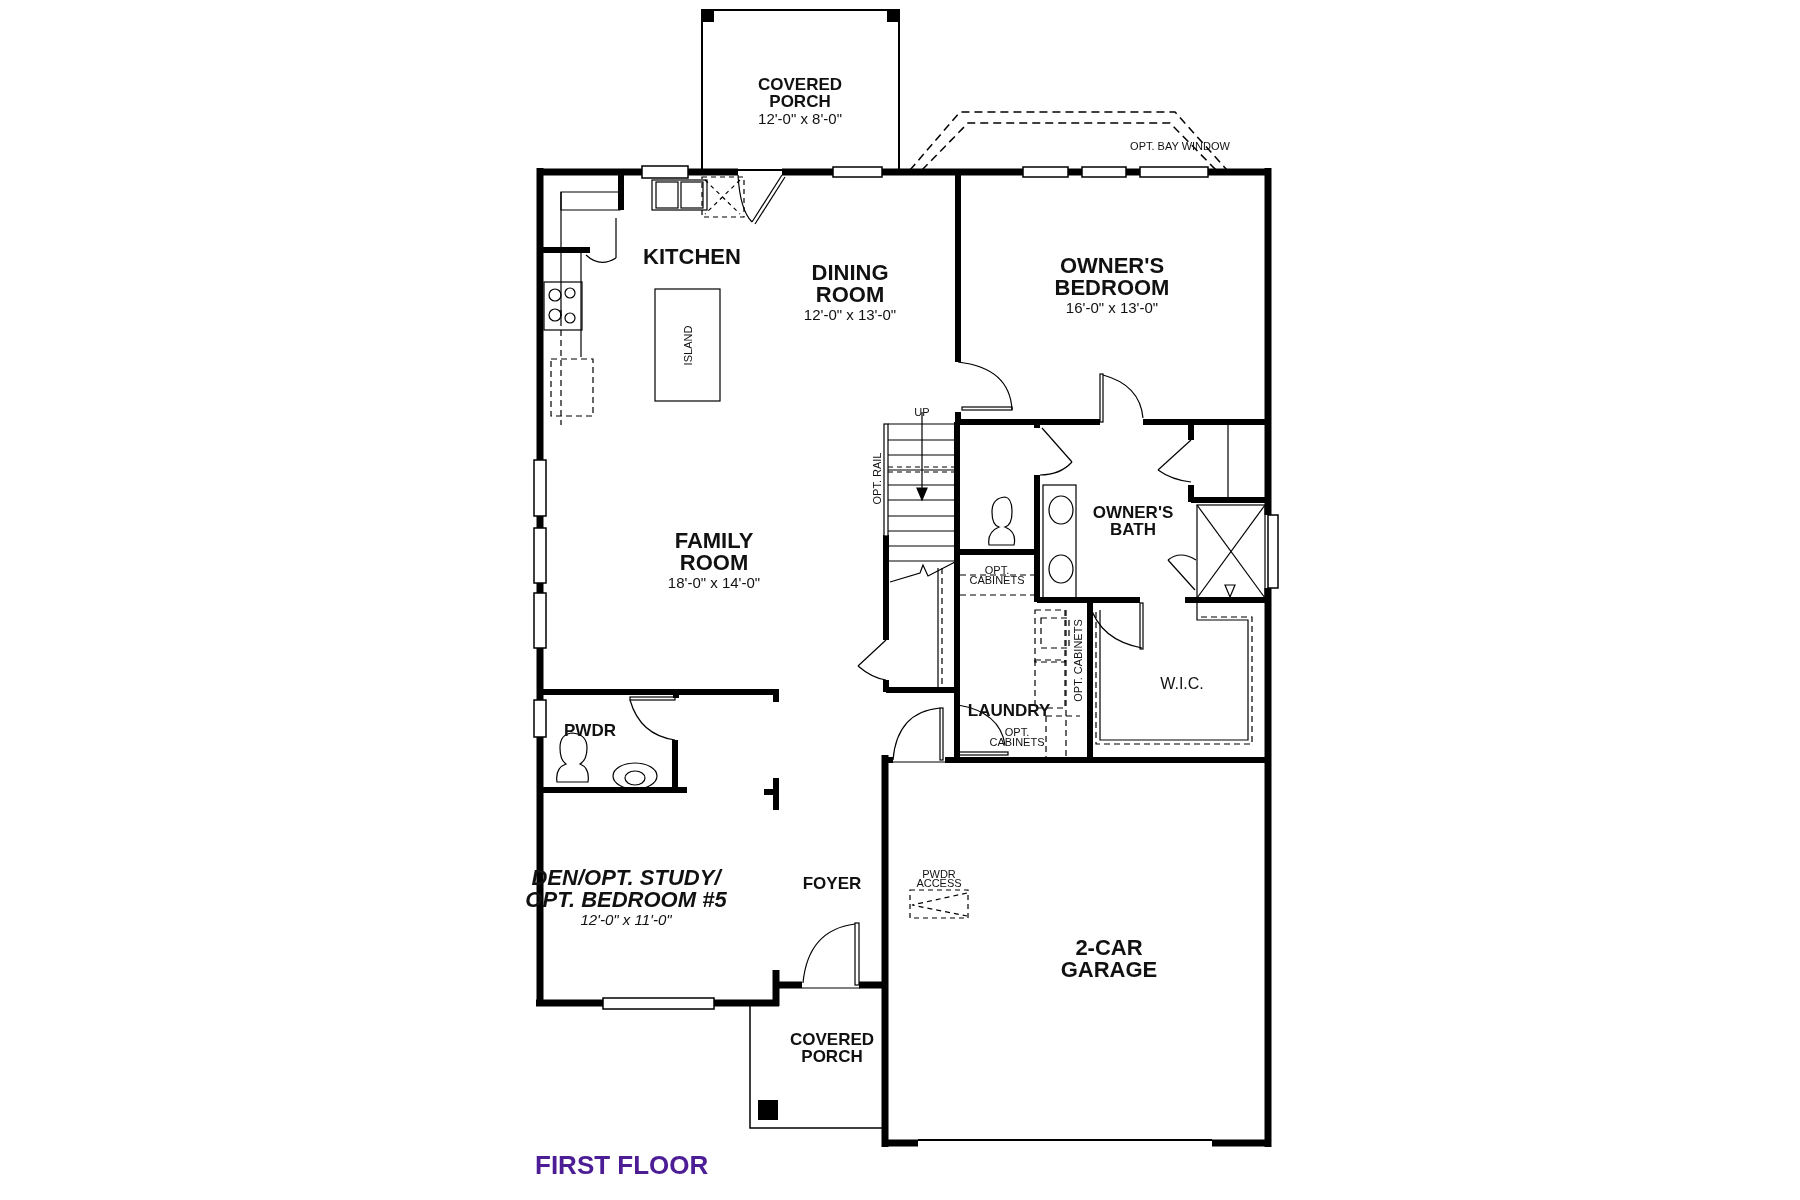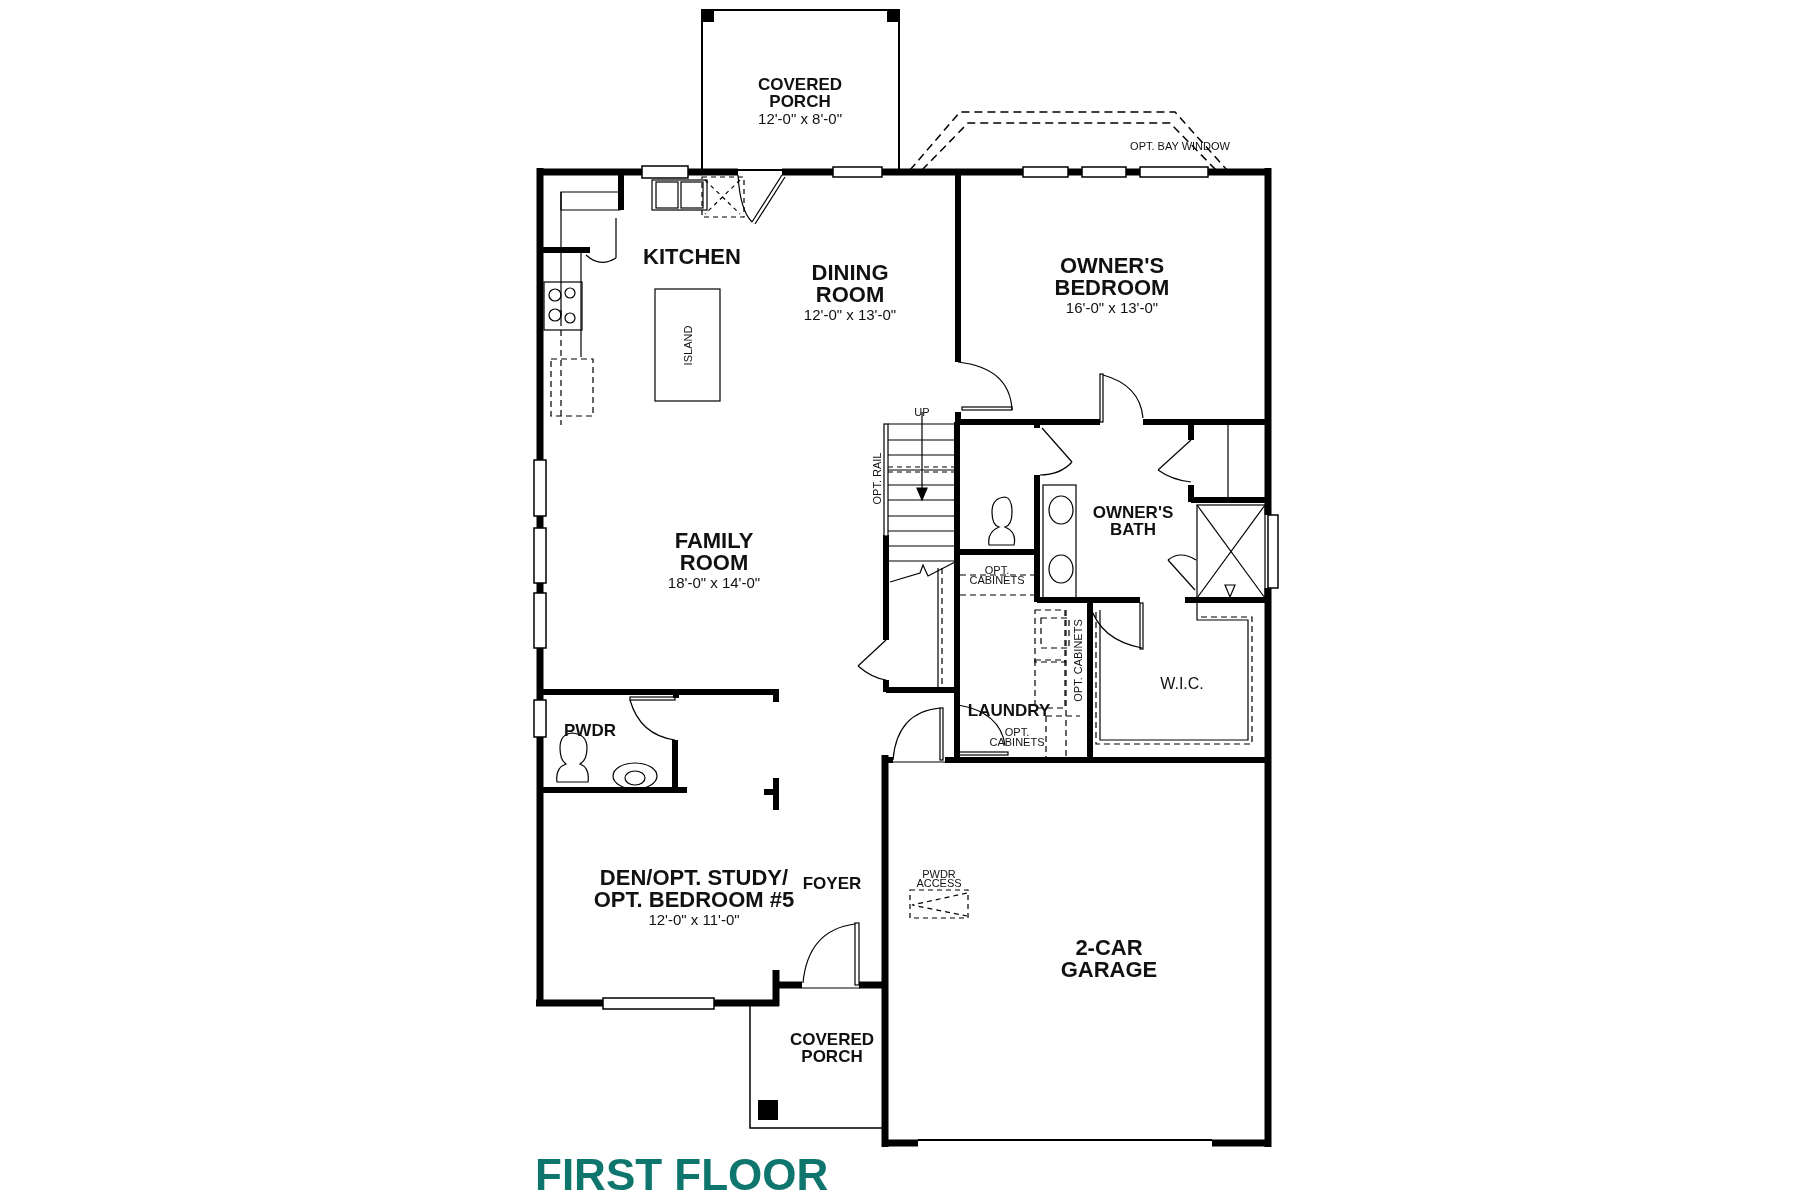--- a/index.html
+++ b/index.html
@@ -4,21 +4,21 @@
 <style>
   html, body { margin:0; padding:0; background:#ffffff; }
   body { width:1800px; height:1200px; position:relative; overflow:hidden; font-family:"Liberation Sans", sans-serif; }
   #plan { position:absolute; left:0; top:0; width:1800px; height:1200px; }
   .lbl { position:absolute; text-align:center; color:#111; font-family:"Liberation Sans", sans-serif; line-height:1; transform:translateX(-50%); white-space:nowrap; }
   .room { font-weight:bold; font-size:22px; }
   .room-sm { font-weight:bold; font-size:17px; }
   .dim { font-size:15px; font-weight:normal; display:block; margin-top:1px; }
   .note { font-size:11px; font-weight:normal; }
   .vert { transform:translateX(-50%) rotate(-90deg); transform-origin:center center; }
-  .title { position:absolute; left:535px; top:1150px; font-weight:bold; font-size:44px; color:#0f766e; font-family:"Liberation Sans", sans-serif; }
+  .title { position:absolute; left:535px; top:1150px; font-weight:bold; font-size:26px; color:#4c1d95; font-family:"Liberation Sans", sans-serif; }
 </style>
 </head>
 <body>
 
 <svg id="plan" viewBox="0 0 1800 1200" xmlns="http://www.w3.org/2000/svg">
   <g fill="none" stroke="#000" stroke-linecap="butt">
 
     <g>
       <rect x="702" y="10" width="197" height="160" stroke-width="2"></rect>
       <rect x="702" y="10" width="12" height="12" fill="#000" stroke="none"></rect>
@@ -294,21 +294,21 @@
 <div class="lbl note" style="left:1017px; top:728px; line-height:0.9;">
   <span>OPT.</span><br>
   <span>CABINETS</span>
 </div>
 
 <div class="lbl room-sm" style="left:1009px; top:702px;">LAUNDRY</div>
 <div class="lbl note" style="left:1182px; top:676px; font-size:16px;">W.I.C.</div>
 
 <div class="lbl room-sm" style="left:590px; top:722px;text-align:right;">PWDR</div>
 
-<div class="lbl room" style="left:694px; top:867px;">
+<div class="lbl room" style="left:626px; top:867px;font-style:italic;">
   <span>DEN/OPT. STUDY/</span><br>
   <span>OPT. BEDROOM #5</span>
   <span class="dim">12'-0" x 11'-0"</span>
 </div>
 
 <div class="lbl room-sm" style="left:832px; top:875px;">FOYER</div>
 
 <div class="lbl note" style="left:939px; top:870px; line-height:0.85;">
   <span>PWDR</span><br>
   <span>ACCESS</span>

